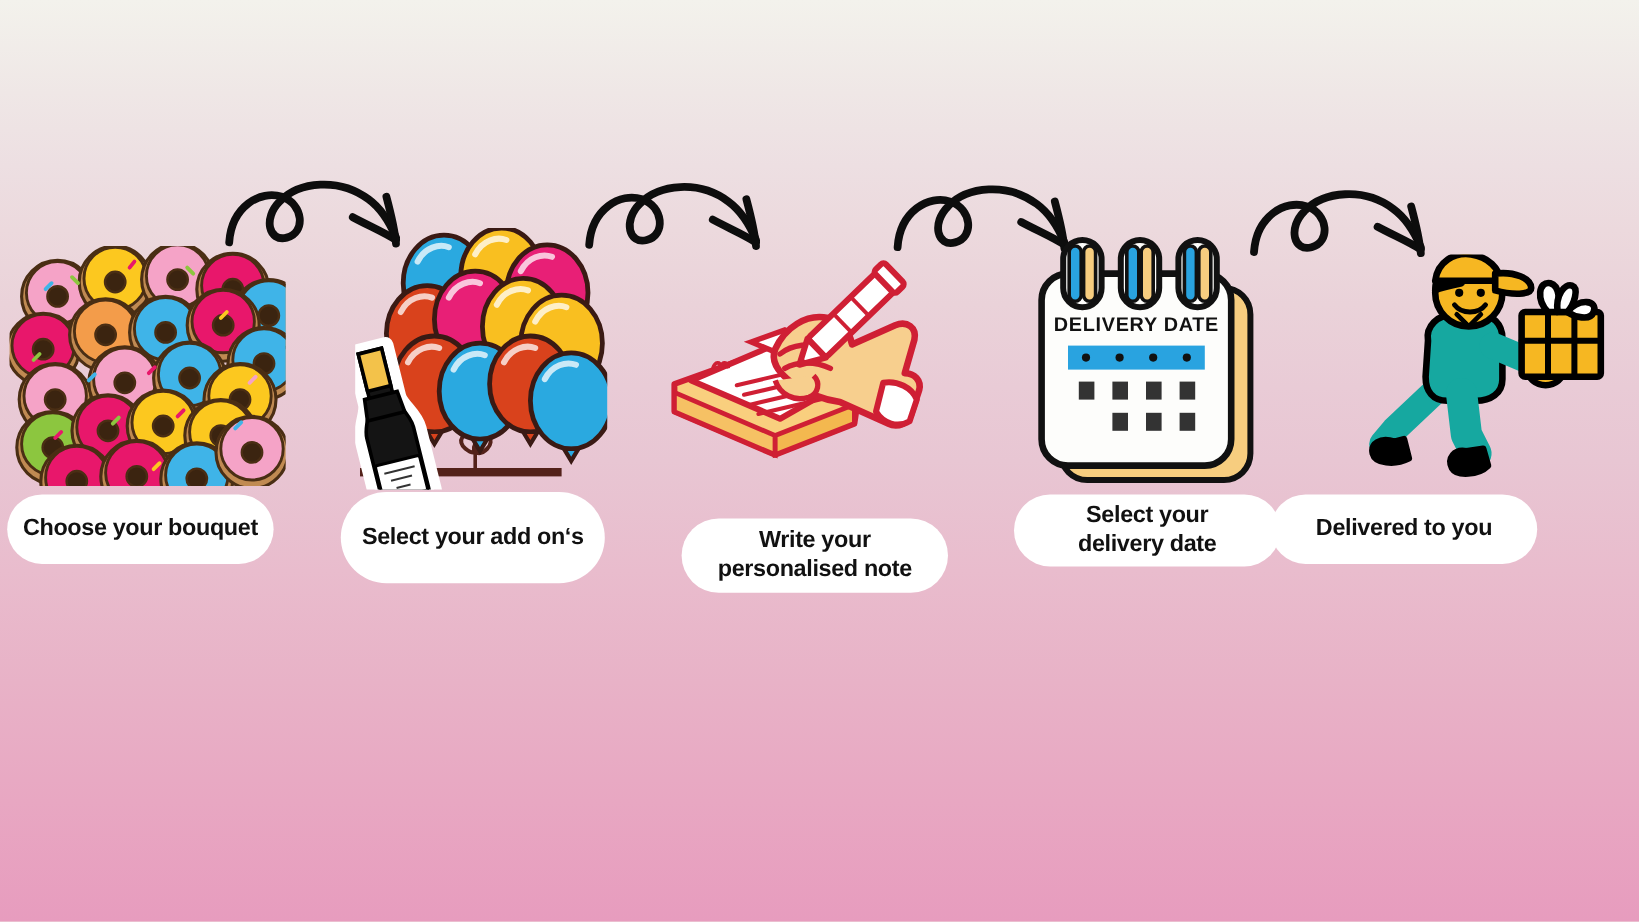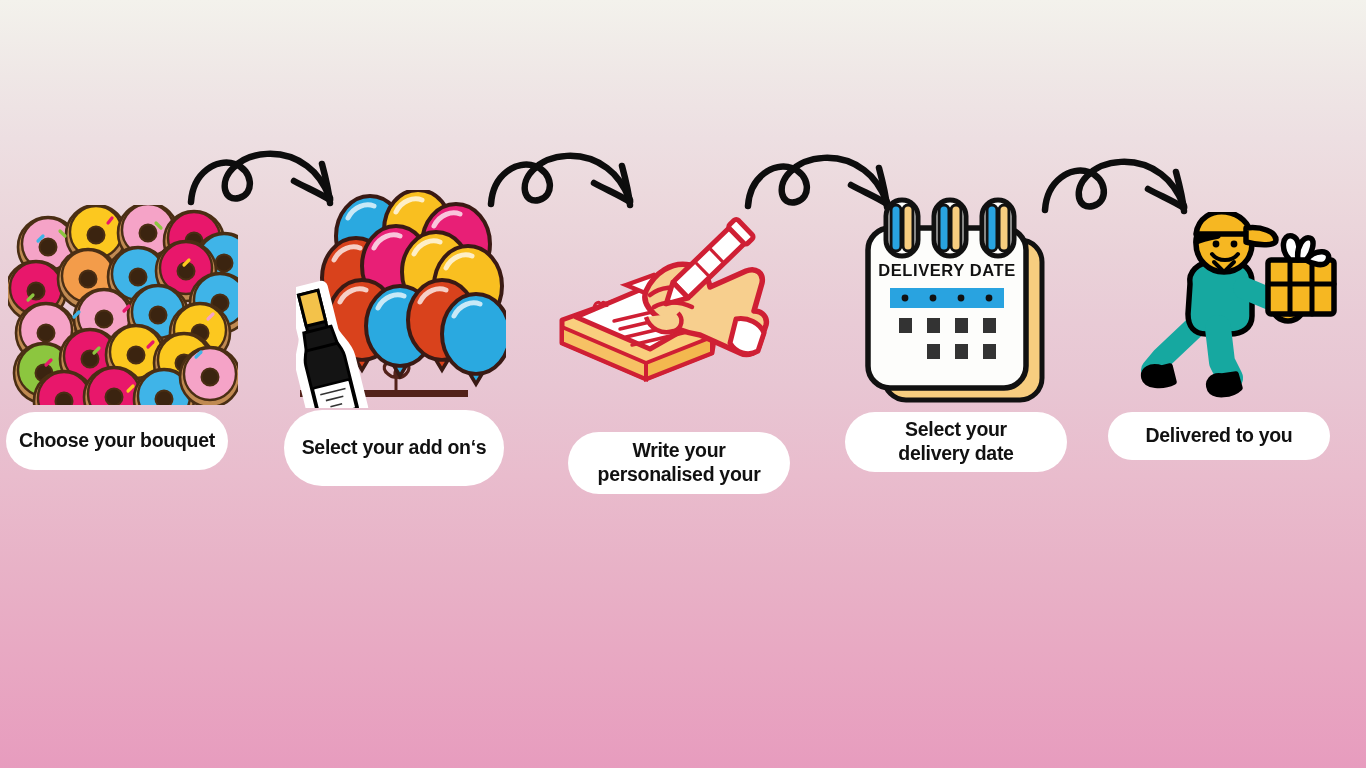--- a/index.html
+++ b/index.html
@@ -435,28 +435,28 @@
     <span>Choose your bouquet</span>
   </div>
 
   <div class="pill" style="left:284px; top:410px; width:220px; height:76px;">
     <span>Select your add on‘s</span>
   </div>
 
   <div class="pill" style="left:568px; top:432px; width:222px; height:62px;">
     <div>
       <span>Write your</span>
-      <span>personalised your</span>
+      <span>personalised note</span>
     </div>
   </div>
 
   <div class="pill" style="left:845px; top:412px; width:222px; height:60px;">
     <div>
       <span>Select your</span>
       <span>delivery date</span>
     </div>
   </div>
 
-  <div class="pill" style="left:1108px; top:412px; width:222px; height:48px;">
+  <div class="pill" style="left:1059px; top:412px; width:222px; height:58px;">
     <span>Delivered to you</span>
   </div>
 
 </div>
 
 </body></html>

